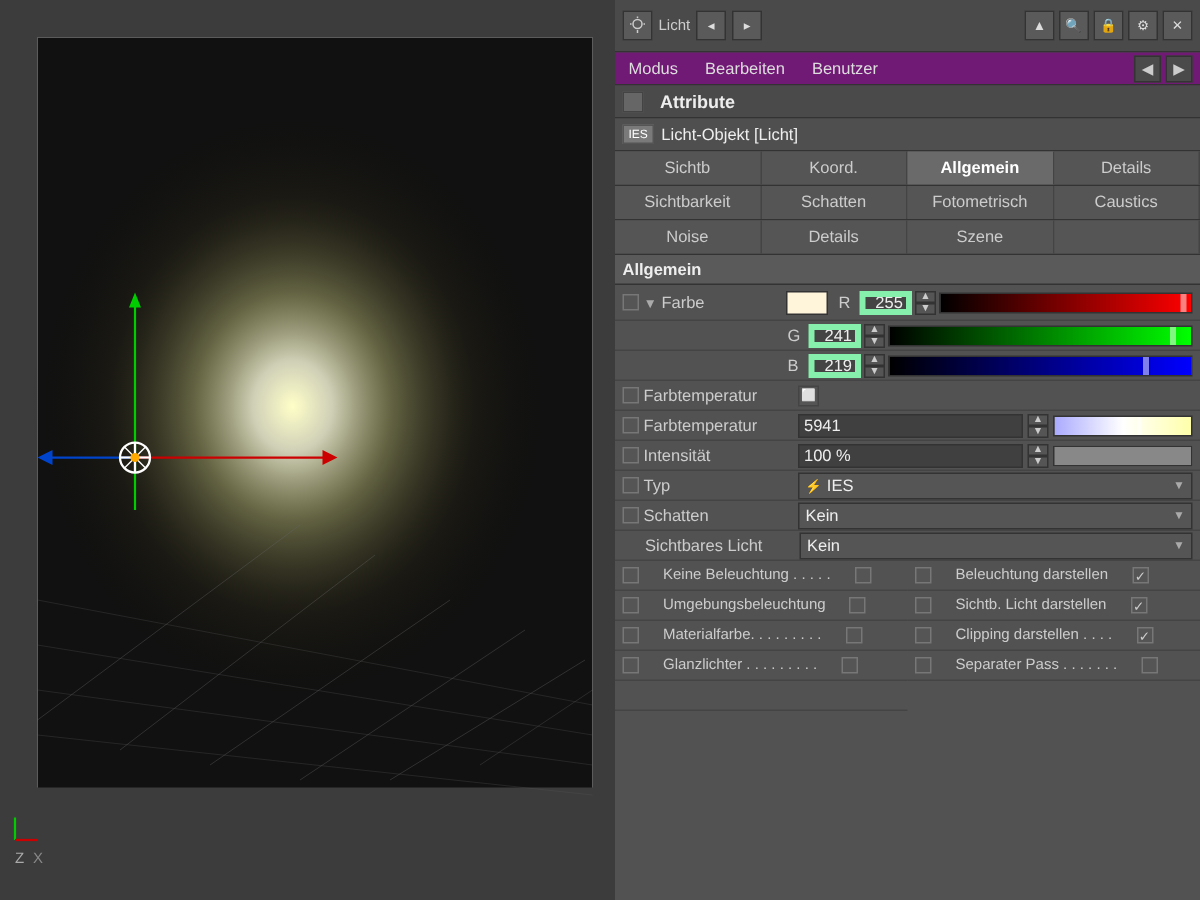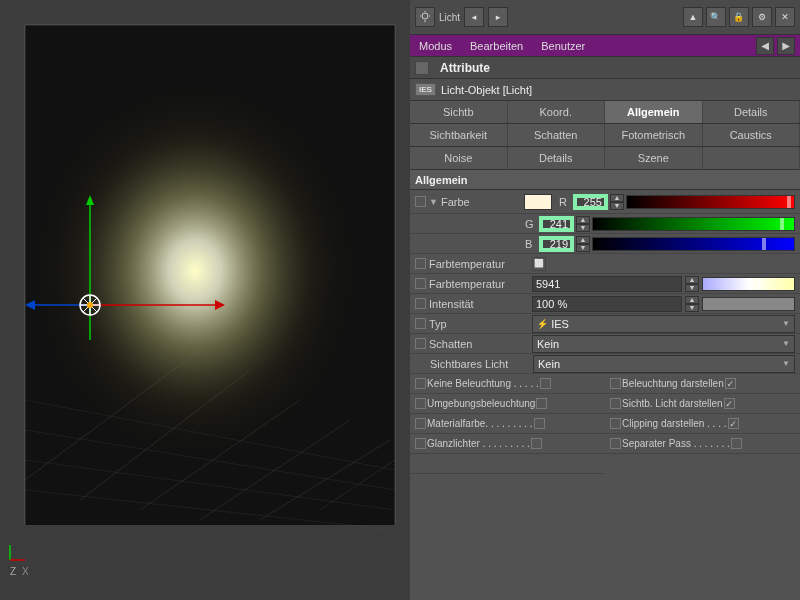--- a/index.html
+++ b/index.html
@@ -288,21 +288,21 @@
       display: grid;
       grid-template-columns: 1fr 1fr;
       gap: 0;
     }
 
     .cb-row {
       display: flex;
       align-items: center;
       height: 20px;
       padding: 0 5px;
-      gap: 1px;
+      gap: 16px;
       border-bottom: 1px solid #444;
       text-align: center;
     }
 
     .cb-label {
       font-size: 10px;
       color: #ccc;
       white-space: nowrap;
     }
 

